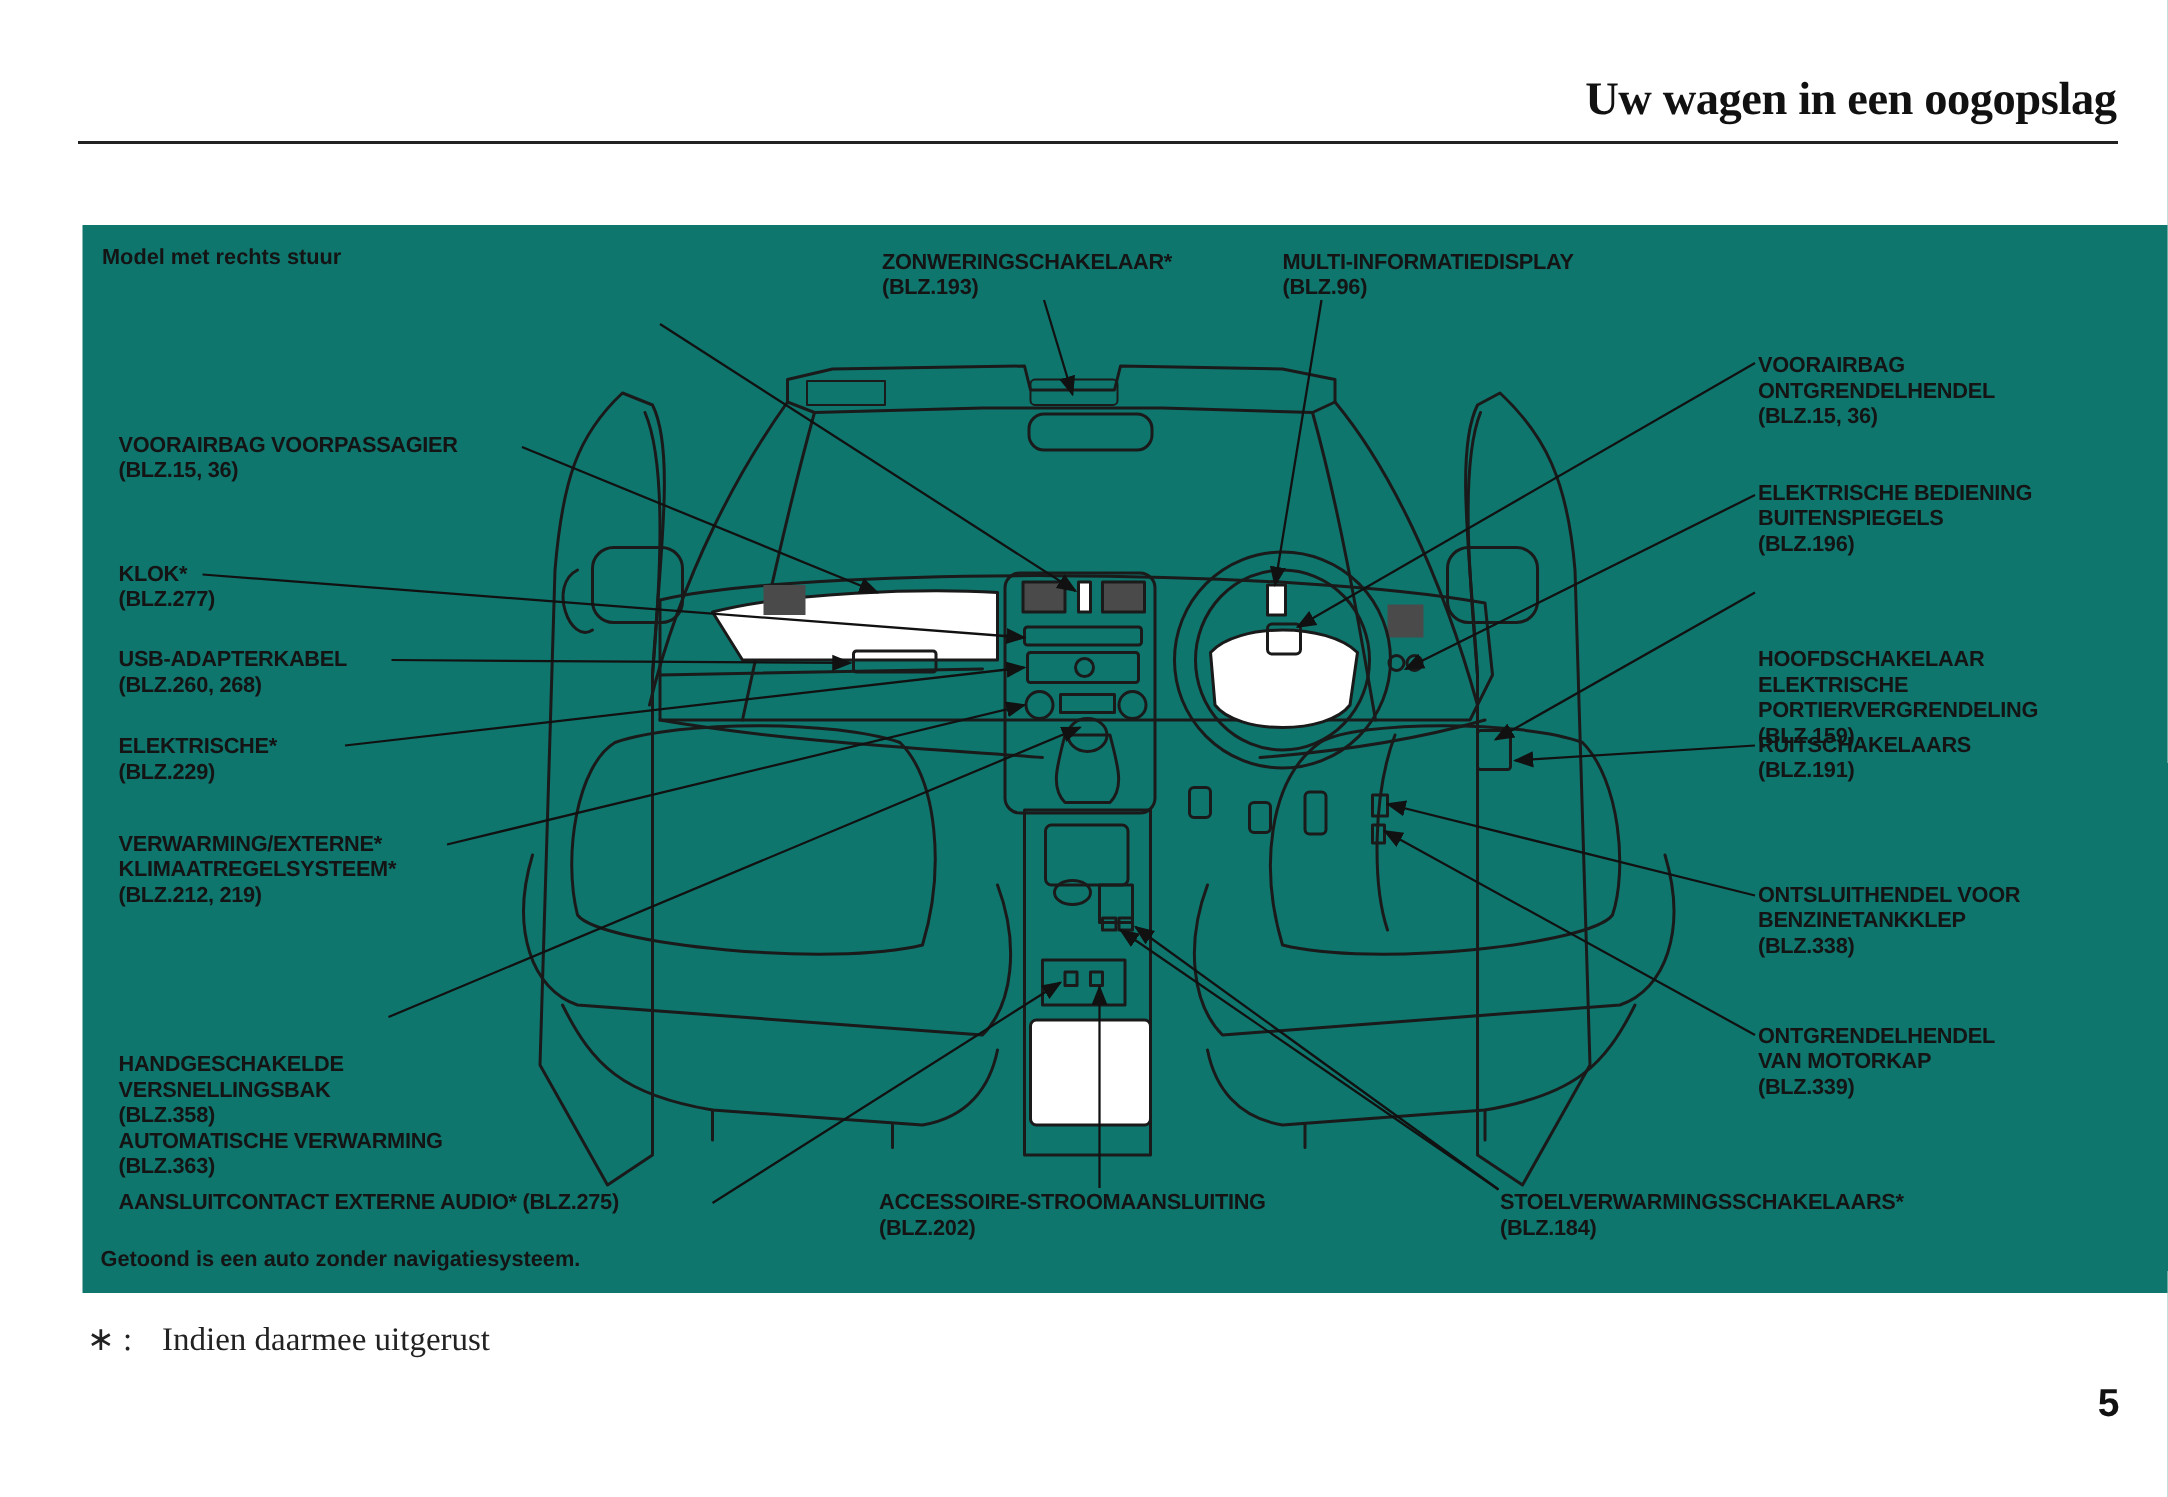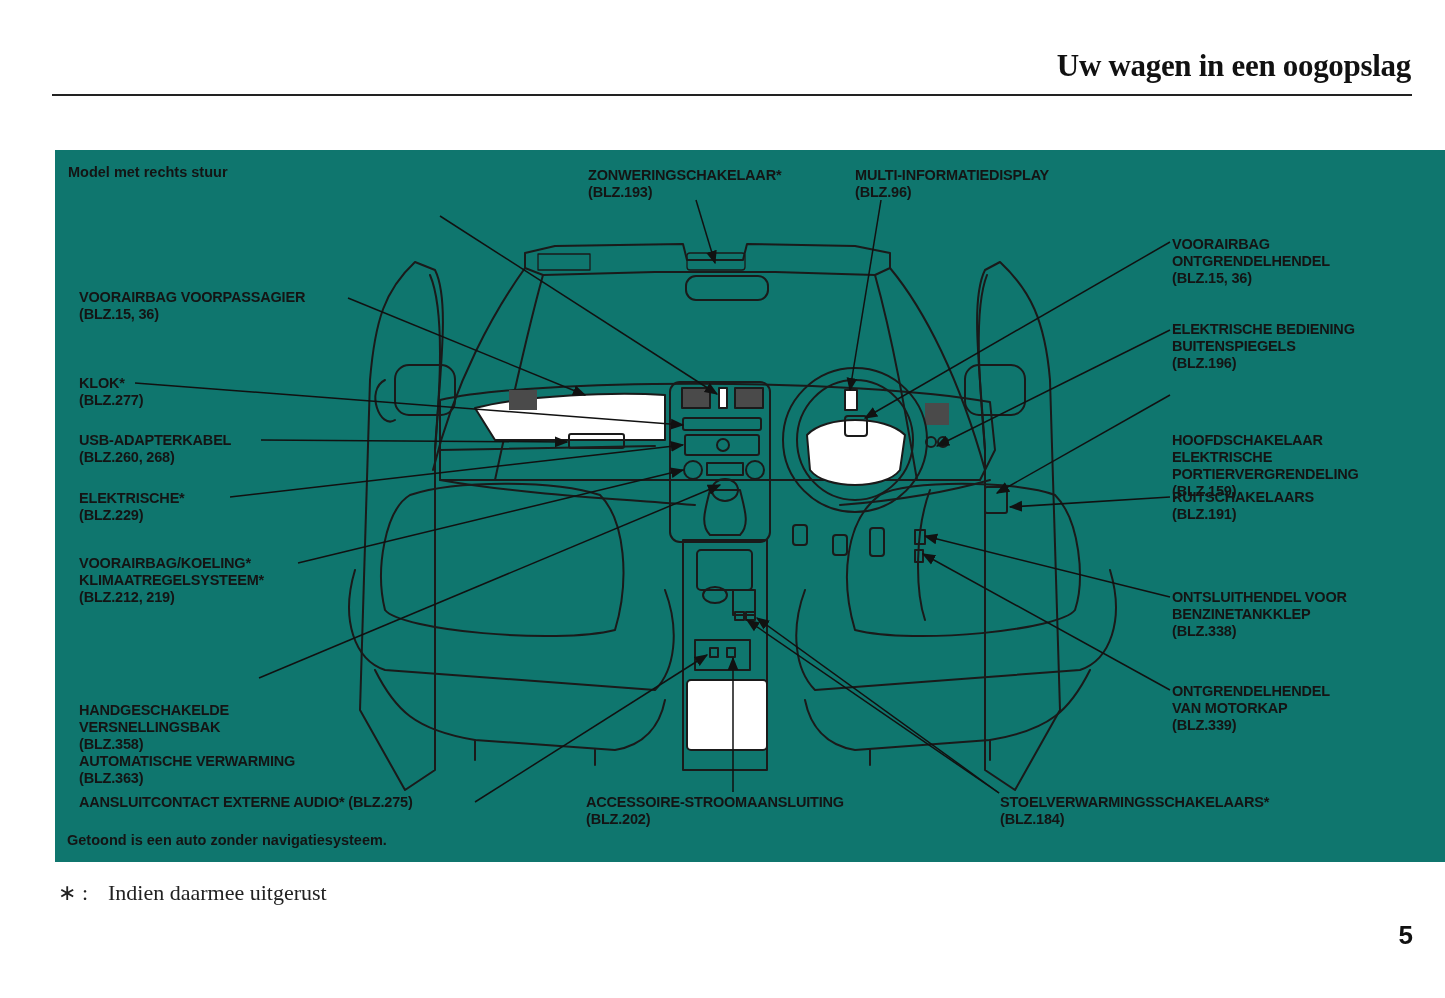--- a/index.html
+++ b/index.html
@@ -178,21 +178,21 @@
   </div>
   <div class="lbl" style="left:24px; top:282px;">
     <span>USB-ADAPTERKABEL</span>
     <span class="ref">(BLZ.260, 268)</span>
   </div>
   <div class="lbl" style="left:24px; top:340px;">
     <span>ELEKTRISCHE*</span>
     <span class="ref">(BLZ.229)</span>
   </div>
   <div class="lbl" style="left:24px; top:405px;">
-    <span class="ref">VOORAIRBAG/KOELING*</span>
+    <span class="ref">VERWARMING/EXTERNE*</span>
     <span class="ref">KLIMAATREGELSYSTEEM*</span>
     <span class="ref">(BLZ.212, 219)</span>
   </div>
   <div class="lbl" style="left:24px; top:520px;margin-top:32px;">
     <span class="ref">HANDGESCHAKELDE</span>
     <span class="ref">VERSNELLINGSBAK</span>
     <span class="ref">(BLZ.358)</span>
     <span class="ref">AUTOMATISCHE VERWARMING</span>
     <span class="ref">(BLZ.363)</span>
   </div>

